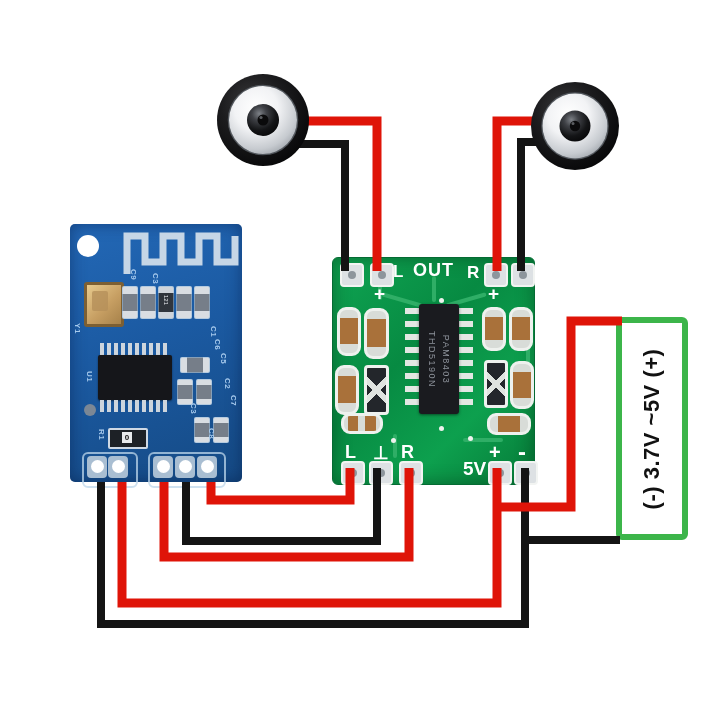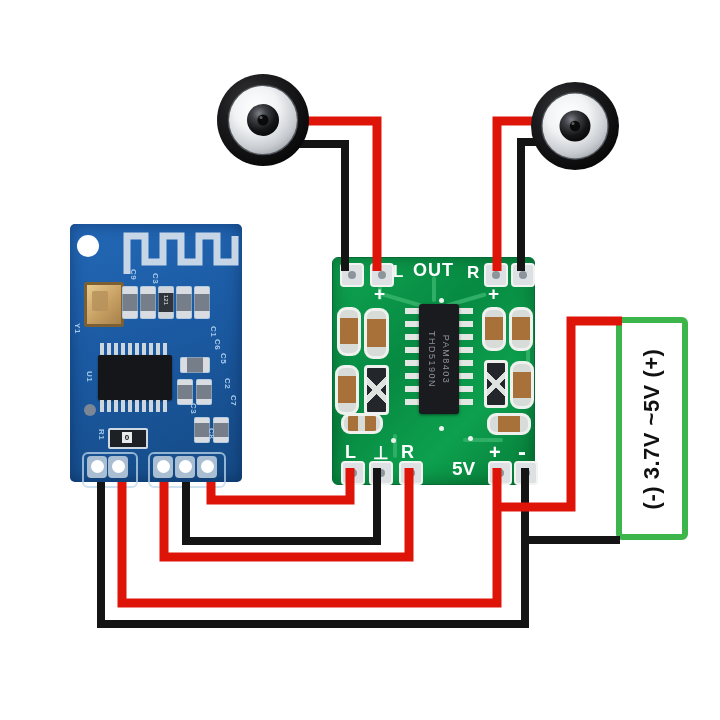--- a/index.html
+++ b/index.html
@@ -193,21 +193,21 @@
     <div class="chip-txt">
       <div class="chip-txt-in">
         <div>PAM8403</div>
         <div>THD5190N</div>
       </div>
     </div>
 
     <span class="glabel" style="left:12px;top:184px;font-size:18px;">L</span>
     <span class="glabel" style="left:40px;top:184px;font-size:18px;">⊥</span>
     <span class="glabel" style="left:68px;top:184px;font-size:18px;">R</span>
-    <span class="glabel" style="left:119px;top:200px;font-size:19px;">5V</span>
+    <span class="glabel" style="left:130px;top:200px;font-size:19px;">5V</span>
     <span class="glabel" style="left:156px;top:183px;font-size:20px;">+</span>
     <span class="glabel" style="left:185px;top:180px;font-size:24px;">-</span>
 
     <div class="gpad" style="left:8px;top:203px;">
         <div class="gdot"></div>
       </div>
     <div class="gpad" style="left:36px;top:203px;">
         <div class="gdot"></div>
       </div>
     <div class="gpad" style="left:66px;top:203px;">

